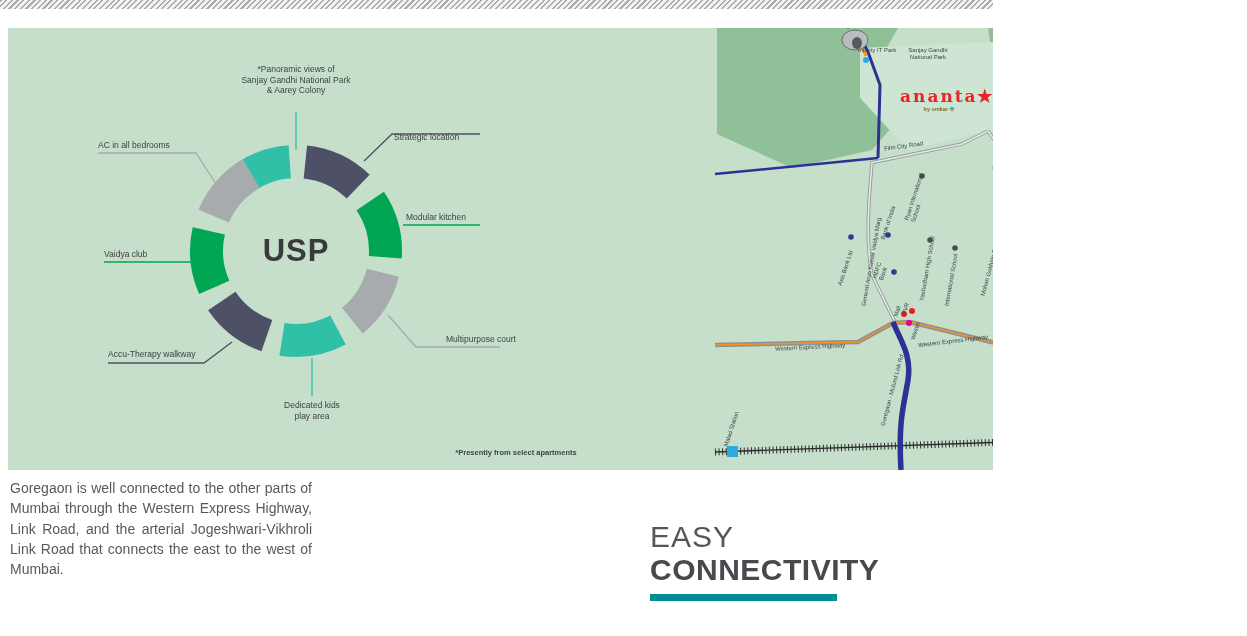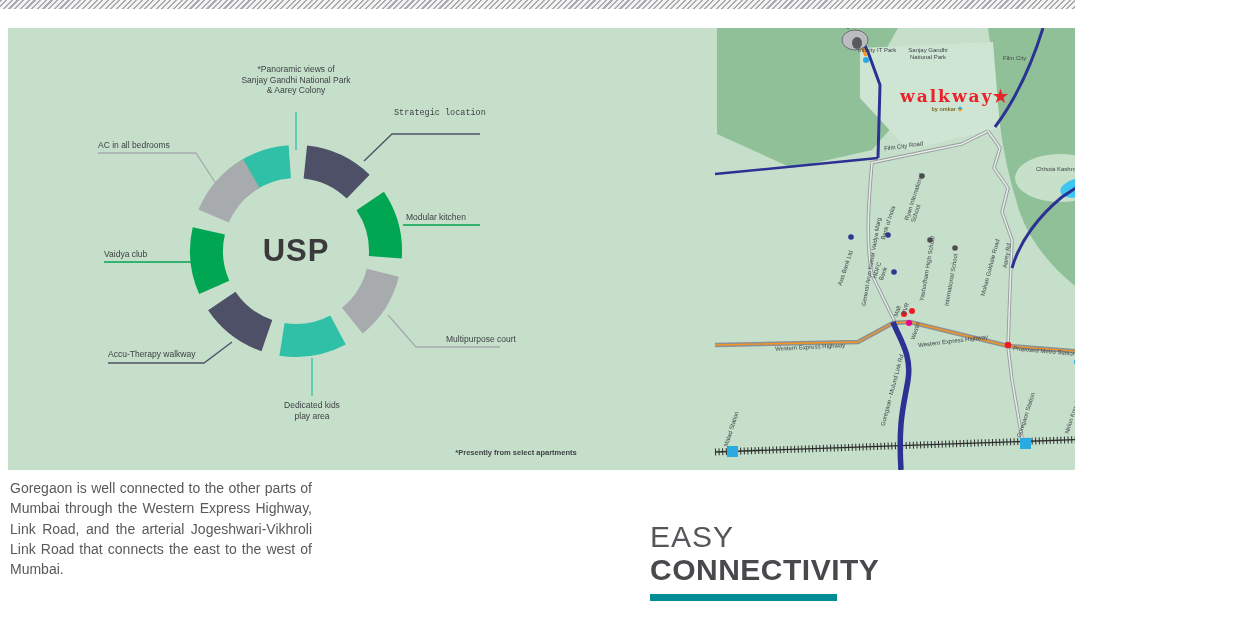--- a/index.html
+++ b/index.html
@@ -1,16 +1,16 @@
 <!DOCTYPE html>
 <html><head>
 <meta charset="utf-8">
 <style>
   html,body{margin:0;padding:0;background:#ffffff;}
-  .page{position:relative;width:1075px;height:636px;background:#ffffff;overflow:hidden;
+  .page{position:relative;width:993px;height:636px;background:#ffffff;overflow:hidden;
         font-family:"Liberation Sans",sans-serif;color:#414347;}
   .topbar{position:absolute;left:0;top:0;width:1247px;height:9px;
         background:repeating-linear-gradient(135deg,#a9abae 0 1.5px,#f3f3f3 1.5px 4px);}
   .panel{position:absolute;left:8px;top:28px;width:1232px;height:442px;background:#c5dfca;overflow:hidden;}
   .panel svg{position:absolute;left:0;top:0;}
   
   .ulabel{position:absolute;font-size:8.5px;color:#3f4245;white-space:pre-line;line-height:1.25;}
   .usp-title{position:absolute;font-size:31px;font-weight:bold;color:#3a3a3c;letter-spacing:1px;text-align:center;}
   .ufoot{position:absolute;font-size:7.5px;font-weight:bold;color:#3f4245;text-align:center;}
   
@@ -122,33 +122,33 @@
         <circle cx="1088" cy="330" r="3" fill="#ed1c24"></circle>
         <circle cx="1104" cy="334" r="3" fill="#29abe2"></circle>
         <rect x="719" y="418" width="11" height="11" fill="#29abe2"></rect>
         <rect x="1012" y="410" width="11" height="11" fill="#29abe2"></rect>
       </g>
     </svg>
 
     <div class="ulabel" style="left:208px;top:36px;width:160px;text-align:center;">*Panoramic views of
 Sanjay Gandhi National Park
 &amp; Aarey Colony</div>
-    <div class="ulabel" style="left:386px;top:80px;font-family:Liberation Mono, monospace;">Strategic location</div>
+    <div class="ulabel" style="left:386px;top:104px;">Strategic location</div>
     <div class="ulabel" style="left:398px;top:184px;">Modular kitchen</div>
     <div class="ulabel" style="left:410px;top:306px;padding-left:28px;">Multipurpose court</div>
     <div class="ulabel" style="left:244px;top:372px;width:120px;text-align:center;">Dedicated kids
 play area</div>
     <div class="ulabel" style="left:100px;top:321px;">Accu-Therapy walkway</div>
     <div class="ulabel" style="left:96px;top:221px;">Vaidya club</div>
     <div class="ulabel" style="left:90px;top:112px;">AC in all bedrooms</div>
     <div class="usp-title" style="left:238px;top:205px;width:100px;">USP</div>
     <div class="ufoot" style="left:430px;top:420px;width:156px;">*Presently from select apartments</div>
 
     <div class="brand">
-      <div class="bname">walkway</div>
+      <div class="bname">ananta</div>
       <span class="bstar">★</span>
       <div class="bby"><span>by omkar</span><span class="bdiamond"></span></div>
     </div>
 
     <div class="ml" style="left:850px;top:19px;">Infinity IT Park</div>
     <div class="ml" style="left:880px;top:19px;width:80px;text-align:center;">Sanjay Gandhi
 National Park</div>
     <div class="ml" style="left:995px;top:27px;">Film City</div>
     <div class="ml" style="left:1028px;top:138px;">Chhota Kashmir</div>
     <div class="ml" style="left:1088px;top:116px;transform:rotate(-10deg);">Aarey Rd</div>

